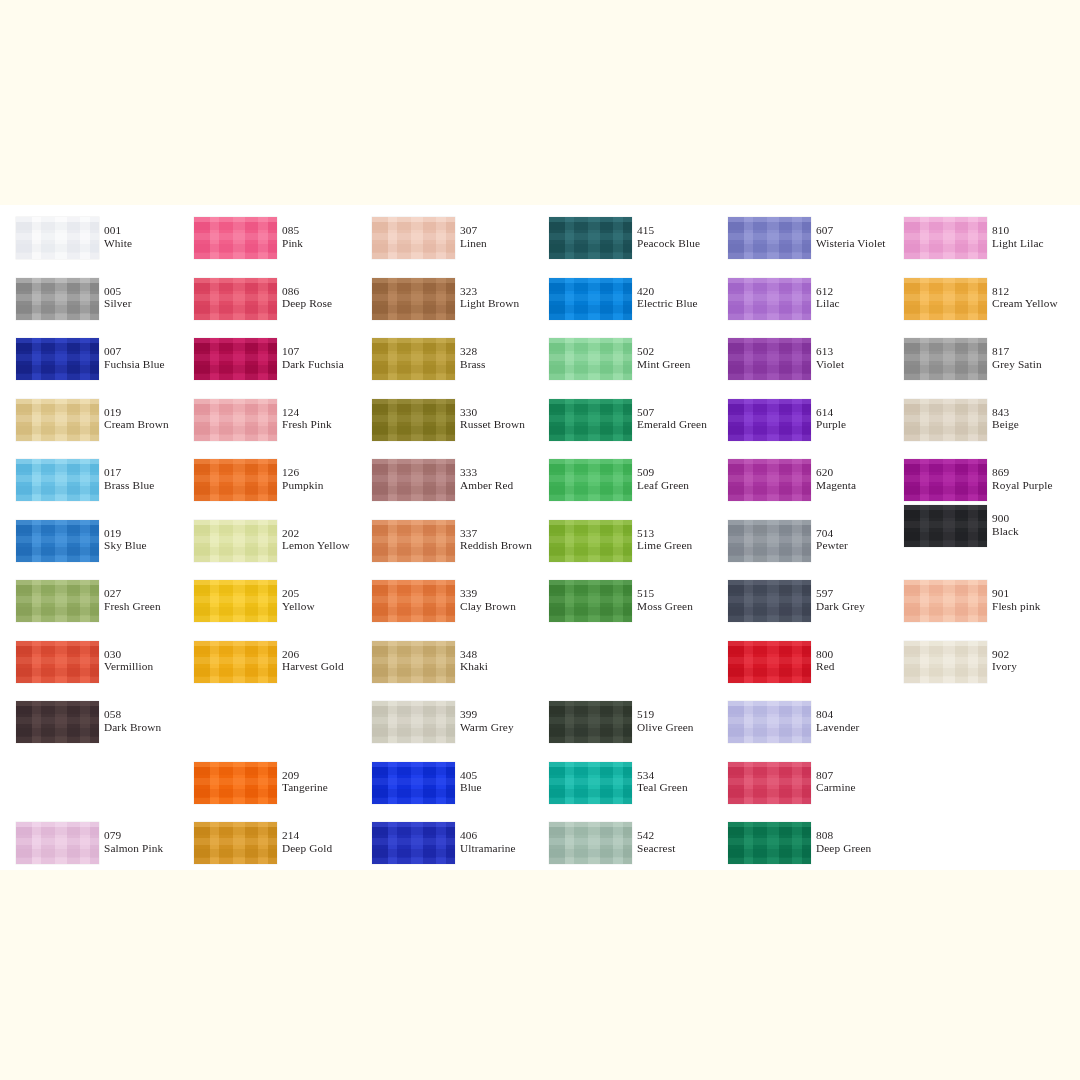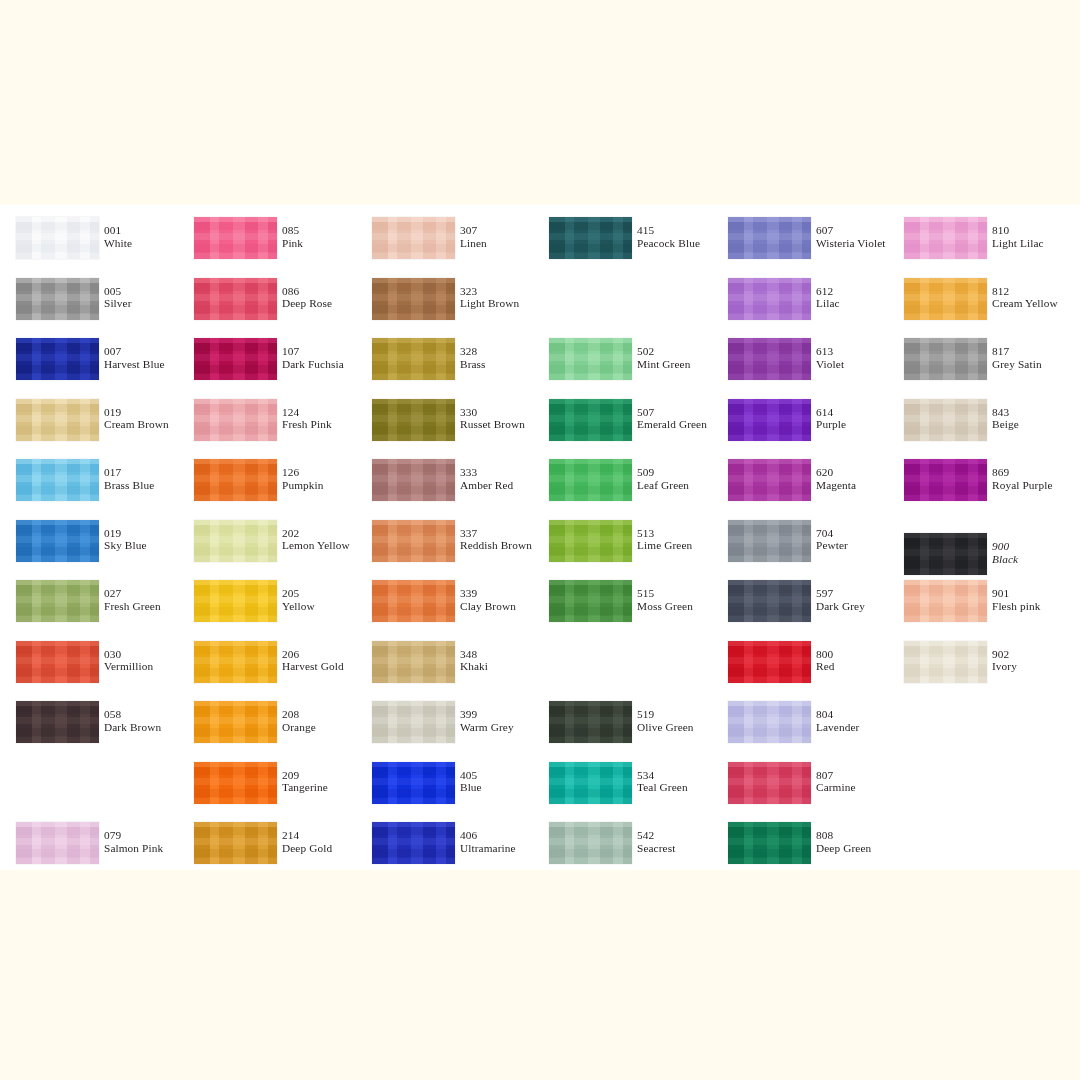--- a/index.html
+++ b/index.html
@@ -138,21 +138,21 @@
               <div class="bandv" style="left: 74px; width: 9px; background: rgb(19, 29, 120); opacity: 0.5;"></div>
               <div class="bandh" style="top: 0px; height: 5px; background: rgb(58, 78, 208); opacity: 0.45;"></div>
               <div class="bandh" style="top: 5px; height: 8px; background: rgb(19, 29, 120); opacity: 0.22;"></div>
               <div class="bandh" style="top: 16px; height: 7px; background: rgb(58, 78, 208); opacity: 0.3;"></div>
               <div class="bandh" style="top: 27px; height: 8px; background: rgb(19, 29, 120); opacity: 0.25;"></div>
               <div class="bandh" style="top: 36px; height: 6px; background: rgb(58, 78, 208); opacity: 0.22;"></div>
             </div>
           </div>
           <div class="swatch-label">
             <span class="swatch-code">007</span>
-            <span class="swatch-name">Harvest Blue</span>
+            <span class="swatch-name">Fuchsia Blue</span>
           </div>
         </div>
         <div class="swatch-cell" style="left: 0px; top: 193.5px;">
           <div class="swatch-chip" title="010 Cream Brown" style="background: rgb(229, 207, 149);">
             <div class="sheen">
               <div class="bandv" style="left: 0px; width: 16px; background: rgb(205, 178, 114); opacity: 0.55;"></div>
               <div class="bandv" style="left: 16px; width: 9px; background: rgb(243, 230, 194); opacity: 0.4;"></div>
               <div class="bandv" style="left: 25px; width: 14px; background: rgb(205, 178, 114); opacity: 0.28;"></div>
               <div class="bandv" style="left: 39px; width: 12px; background: rgb(243, 230, 194); opacity: 0.35;"></div>
               <div class="bandv" style="left: 51px; width: 13px; background: rgb(205, 178, 114); opacity: 0.4;"></div>
@@ -471,42 +471,20 @@
               <div class="bandh" style="top: 16px; height: 7px; background: rgb(250, 205, 93); opacity: 0.3;"></div>
               <div class="bandh" style="top: 27px; height: 8px; background: rgb(222, 156, 7); opacity: 0.25;"></div>
               <div class="bandh" style="top: 36px; height: 6px; background: rgb(250, 205, 93); opacity: 0.22;"></div>
             </div>
           </div>
           <div class="swatch-label">
             <span class="swatch-code">206</span>
             <span class="swatch-name">Harvest Gold</span>
           </div>
         </div>
-        <div class="swatch-cell" style="left: 178px; top: 496px;">
-          <div class="swatch-chip" title="208 Orange" style="background: rgb(247, 159, 22);">
-            <div class="sheen">
-              <div class="bandv" style="left: 0px; width: 16px; background: rgb(224, 135, 5); opacity: 0.55;"></div>
-              <div class="bandv" style="left: 16px; width: 9px; background: rgb(252, 189, 85); opacity: 0.4;"></div>
-              <div class="bandv" style="left: 25px; width: 14px; background: rgb(224, 135, 5); opacity: 0.28;"></div>
-              <div class="bandv" style="left: 39px; width: 12px; background: rgb(252, 189, 85); opacity: 0.35;"></div>
-              <div class="bandv" style="left: 51px; width: 13px; background: rgb(224, 135, 5); opacity: 0.4;"></div>
-              <div class="bandv" style="left: 64px; width: 10px; background: rgb(252, 189, 85); opacity: 0.3;"></div>
-              <div class="bandv" style="left: 74px; width: 9px; background: rgb(224, 135, 5); opacity: 0.5;"></div>
-              <div class="bandh" style="top: 0px; height: 5px; background: rgb(252, 189, 85); opacity: 0.45;"></div>
-              <div class="bandh" style="top: 5px; height: 8px; background: rgb(224, 135, 5); opacity: 0.22;"></div>
-              <div class="bandh" style="top: 16px; height: 7px; background: rgb(252, 189, 85); opacity: 0.3;"></div>
-              <div class="bandh" style="top: 27px; height: 8px; background: rgb(224, 135, 5); opacity: 0.25;"></div>
-              <div class="bandh" style="top: 36px; height: 6px; background: rgb(252, 189, 85); opacity: 0.22;"></div>
-            </div>
-          </div>
-          <div class="swatch-label">
-            <span class="swatch-code">208</span>
-            <span class="swatch-name">Orange</span>
-          </div>
-        </div>
         <div class="swatch-cell" style="left: 178px; top: 556.5px;">
           <div class="swatch-chip" title="209 Tangerine" style="background: rgb(249, 108, 14);">
             <div class="sheen">
               <div class="bandv" style="left: 0px; width: 16px; background: rgb(223, 85, 3); opacity: 0.55;"></div>
               <div class="bandv" style="left: 16px; width: 9px; background: rgb(253, 144, 65); opacity: 0.4;"></div>
               <div class="bandv" style="left: 25px; width: 14px; background: rgb(223, 85, 3); opacity: 0.28;"></div>
               <div class="bandv" style="left: 39px; width: 12px; background: rgb(253, 144, 65); opacity: 0.35;"></div>
               <div class="bandv" style="left: 51px; width: 13px; background: rgb(223, 85, 3); opacity: 0.4;"></div>
               <div class="bandv" style="left: 64px; width: 10px; background: rgb(253, 144, 65); opacity: 0.3;"></div>
               <div class="bandv" style="left: 74px; width: 9px; background: rgb(223, 85, 3); opacity: 0.5;"></div>
@@ -801,20 +779,42 @@
               <div class="bandh" style="top: 16px; height: 7px; background: rgb(59, 125, 131); opacity: 0.3;"></div>
               <div class="bandh" style="top: 27px; height: 8px; background: rgb(21, 70, 75); opacity: 0.25;"></div>
               <div class="bandh" style="top: 36px; height: 6px; background: rgb(59, 125, 131); opacity: 0.22;"></div>
             </div>
           </div>
           <div class="swatch-label">
             <span class="swatch-code">415</span>
             <span class="swatch-name">Peacock Blue</span>
           </div>
         </div>
+        <div class="swatch-cell" style="left: 533px; top: 72.5px;">
+          <div class="swatch-chip" title="420 Electric Blue" style="background: rgb(4, 131, 224);">
+            <div class="sheen">
+              <div class="bandv" style="left: 0px; width: 16px; background: rgb(0, 103, 182); opacity: 0.55;"></div>
+              <div class="bandv" style="left: 16px; width: 9px; background: rgb(43, 160, 240); opacity: 0.4;"></div>
+              <div class="bandv" style="left: 25px; width: 14px; background: rgb(0, 103, 182); opacity: 0.28;"></div>
+              <div class="bandv" style="left: 39px; width: 12px; background: rgb(43, 160, 240); opacity: 0.35;"></div>
+              <div class="bandv" style="left: 51px; width: 13px; background: rgb(0, 103, 182); opacity: 0.4;"></div>
+              <div class="bandv" style="left: 64px; width: 10px; background: rgb(43, 160, 240); opacity: 0.3;"></div>
+              <div class="bandv" style="left: 74px; width: 9px; background: rgb(0, 103, 182); opacity: 0.5;"></div>
+              <div class="bandh" style="top: 0px; height: 5px; background: rgb(43, 160, 240); opacity: 0.45;"></div>
+              <div class="bandh" style="top: 5px; height: 8px; background: rgb(0, 103, 182); opacity: 0.22;"></div>
+              <div class="bandh" style="top: 16px; height: 7px; background: rgb(43, 160, 240); opacity: 0.3;"></div>
+              <div class="bandh" style="top: 27px; height: 8px; background: rgb(0, 103, 182); opacity: 0.25;"></div>
+              <div class="bandh" style="top: 36px; height: 6px; background: rgb(43, 160, 240); opacity: 0.22;"></div>
+            </div>
+          </div>
+          <div class="swatch-label">
+            <span class="swatch-code">420</span>
+            <span class="swatch-name">Electric Blue</span>
+          </div>
+        </div>
         <div class="swatch-cell" style="left: 533px; top: 133px;">
           <div class="swatch-chip" title="502 Mint Green" style="background: rgb(136, 214, 154);">
             <div class="sheen">
               <div class="bandv" style="left: 0px; width: 16px; background: rgb(105, 189, 125); opacity: 0.55;"></div>
               <div class="bandv" style="left: 16px; width: 9px; background: rgb(174, 230, 187); opacity: 0.4;"></div>
               <div class="bandv" style="left: 25px; width: 14px; background: rgb(105, 189, 125); opacity: 0.28;"></div>
               <div class="bandv" style="left: 39px; width: 12px; background: rgb(174, 230, 187); opacity: 0.35;"></div>
               <div class="bandv" style="left: 51px; width: 13px; background: rgb(105, 189, 125); opacity: 0.4;"></div>
               <div class="bandv" style="left: 64px; width: 10px; background: rgb(174, 230, 187); opacity: 0.3;"></div>
               <div class="bandv" style="left: 74px; width: 9px; background: rgb(105, 189, 125); opacity: 0.5;"></div>
@@ -1329,21 +1329,21 @@
               <div class="bandh" style="top: 16px; height: 7px; background: rgb(189, 60, 177); opacity: 0.3;"></div>
               <div class="bandh" style="top: 27px; height: 8px; background: rgb(134, 11, 124); opacity: 0.25;"></div>
               <div class="bandh" style="top: 36px; height: 6px; background: rgb(189, 60, 177); opacity: 0.22;"></div>
             </div>
           </div>
           <div class="swatch-label">
             <span class="swatch-code">869</span>
             <span class="swatch-name">Royal Purple</span>
           </div>
         </div>
-        <div class="swatch-cell" style="left: 888px; top: 328px; font-style: italic;">
+        <div class="swatch-cell" style="left: 888px; top: 300px;">
           <div class="swatch-chip" title="900 Black" style="background: rgb(43, 44, 48);">
             <div class="sheen">
               <div class="bandv" style="left: 0px; width: 16px; background: rgb(26, 27, 30); opacity: 0.55;"></div>
               <div class="bandv" style="left: 16px; width: 9px; background: rgb(68, 69, 74); opacity: 0.4;"></div>
               <div class="bandv" style="left: 25px; width: 14px; background: rgb(26, 27, 30); opacity: 0.28;"></div>
               <div class="bandv" style="left: 39px; width: 12px; background: rgb(68, 69, 74); opacity: 0.35;"></div>
               <div class="bandv" style="left: 51px; width: 13px; background: rgb(26, 27, 30); opacity: 0.4;"></div>
               <div class="bandv" style="left: 64px; width: 10px; background: rgb(68, 69, 74); opacity: 0.3;"></div>
               <div class="bandv" style="left: 74px; width: 9px; background: rgb(26, 27, 30); opacity: 0.5;"></div>
               <div class="bandh" style="top: 0px; height: 5px; background: rgb(68, 69, 74); opacity: 0.45;"></div>

